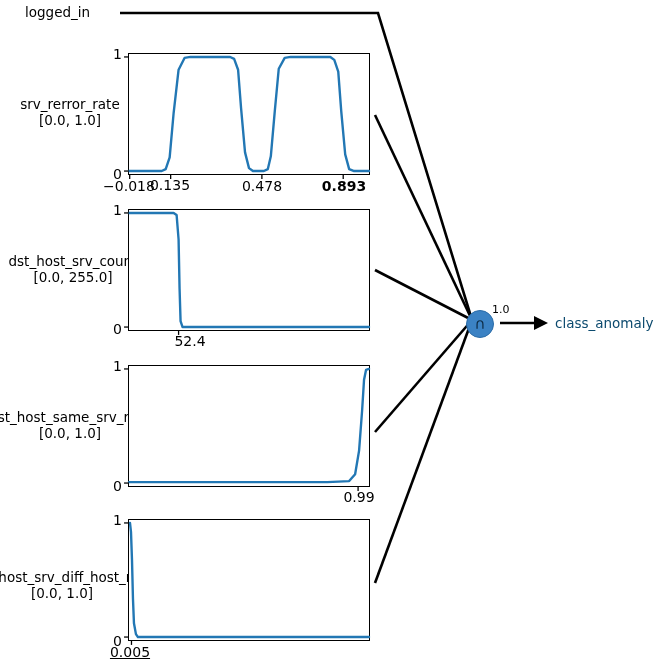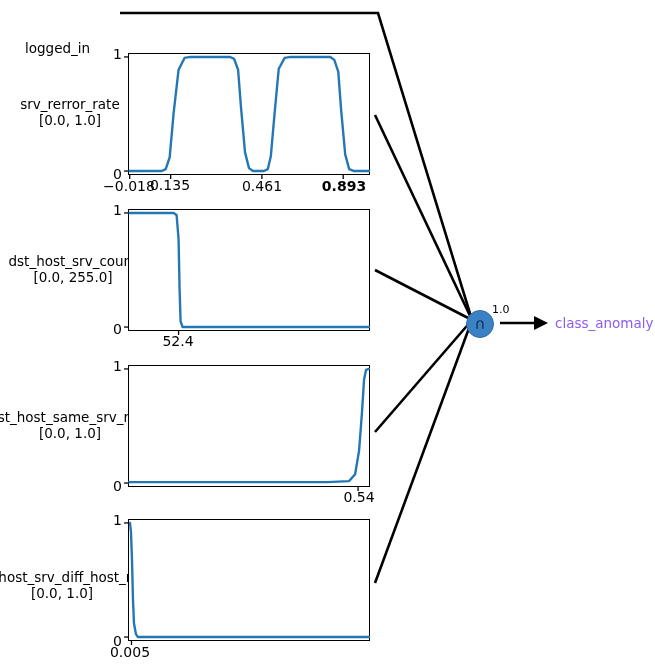--- a/index.html
+++ b/index.html
@@ -85,28 +85,27 @@
   .node-sup {
     position: absolute;
     font-size: 11px;
     color: #000;
     white-space: nowrap;
   }
   .out-label {
     position: absolute;
     font-size: 13.5px;
     white-space: nowrap;
-    color: #8b5cf6;
+    color: #0c4a6e;
   }
   .in-label {
     position: absolute;
     font-size: 13.5px;
     white-space: nowrap;
     color: #000;
-    margin-top: 36px;
   }
 </style>
 </head>
 <body>
 
 <div id="stage">
 
   <svg class="edges" viewBox="0 0 655 665">
 
     <polyline points="120,13 378,13 472,320" fill="none" stroke="#000000" stroke-width="2.6" stroke-linejoin="miter"></polyline>
@@ -145,81 +144,81 @@
         <line x1="216" y1="122" x2="216" y2="127"></line>
       </g>
       <g stroke="#000000" stroke-width="1.3">
         <line x1="0" y1="3" x2="-5" y2="3"></line>
         <line x1="0" y1="119" x2="-5" y2="119"></line>
       </g>
     </svg>
   </div>
   <div class="xtick" style="left:98px; top:179px; width:62px;">−0.018</div>
   <div class="xtick" style="left:140px; top:178px; width:60px;">0.135</div>
-  <div class="xtick" style="left:232px; top:179px; width:60px;">0.461</div>
+  <div class="xtick" style="left:232px; top:179px; width:60px;">0.478</div>
   <div class="xtick" style="left:314px; top:179px; width:60px;font-weight:bold;">0.893</div>
 
   <div class="feat-label" style="left:-12px; top:253px; width:170px;">
     <span>dst_host_srv_count</span>
     <span class="rng">[0.0, 255.0]</span>
   </div>
   <div class="ytick" style="left:100px; top:203px; width:22px;">1</div>
   <div class="ytick" style="left:100px; top:322px; width:22px;">0</div>
   <div class="plot" style="left:128px; top:209px; width:242px; height:122px;">
     <svg viewBox="0 0 242 122" preserveAspectRatio="none">
       <path d="M0,3 L45,3 L48,5 L50,30 L51,80 L52,113 L54,119 L60,119 L242,119" fill="none" stroke="#2277b4" stroke-width="2.4" stroke-linejoin="round" stroke-linecap="round"></path>
       <g stroke="#000000" stroke-width="1.3">
         <line x1="50" y1="122" x2="50" y2="127"></line>
       </g>
       <g stroke="#000000" stroke-width="1.3">
         <line x1="0" y1="3" x2="-5" y2="3"></line>
         <line x1="0" y1="119" x2="-5" y2="119"></line>
       </g>
     </svg>
   </div>
-  <div class="xtick" style="left:148px; top:334px; width:60px;">52.4</div>
+  <div class="xtick" style="left:160px; top:334px; width:60px;">52.4</div>
 
   <div class="feat-label" style="left:-30px; top:409px; width:200px;">
     <span>dst_host_same_srv_rate</span>
     <span class="rng">[0.0, 1.0]</span>
   </div>
   <div class="ytick" style="left:100px; top:359px; width:22px;">1</div>
   <div class="ytick" style="left:100px; top:479px; width:22px;">0</div>
   <div class="plot" style="left:128px; top:365px; width:242px; height:122px;">
     <svg viewBox="0 0 242 122" preserveAspectRatio="none">
       <path d="M0,118 L120,118 L200,118 L222,117 L228,110 L232,86 L235,46 L237,14 L239,4 L242,3" fill="none" stroke="#2277b4" stroke-width="2.4" stroke-linejoin="round" stroke-linecap="round"></path>
       <g stroke="#000000" stroke-width="1.3">
         <line x1="231" y1="122" x2="231" y2="127"></line>
       </g>
       <g stroke="#000000" stroke-width="1.3">
         <line x1="0" y1="3" x2="-5" y2="3"></line>
         <line x1="0" y1="119" x2="-5" y2="119"></line>
       </g>
     </svg>
   </div>
-  <div class="xtick" style="left:329px; top:490px; width:60px;">0.54</div>
+  <div class="xtick" style="left:329px; top:490px; width:60px;">0.99</div>
 
   <div class="feat-label" style="left:-48px; top:569px; width:220px;">
     <span>dst_host_srv_diff_host_rate</span>
     <span class="rng">[0.0, 1.0]</span>
   </div>
   <div class="ytick" style="left:100px; top:513px; width:22px;">1</div>
   <div class="ytick" style="left:100px; top:634px; width:22px;">0</div>
   <div class="plot" style="left:128px; top:519px; width:242px; height:122px;">
     <svg viewBox="0 0 242 122" preserveAspectRatio="none">
       <path d="M1,3 L2,12 L3,40 L4,80 L5,105 L7,116 L9,119 L14,119 L60,119 L242,119" fill="none" stroke="#2277b4" stroke-width="2.4" stroke-linejoin="round" stroke-linecap="round"></path>
       <g stroke="#000000" stroke-width="1.3">
         <line x1="2.5" y1="122" x2="2.5" y2="127"></line>
       </g>
       <g stroke="#000000" stroke-width="1.3">
         <line x1="0" y1="3" x2="-5" y2="3"></line>
         <line x1="0" y1="119" x2="-5" y2="119"></line>
       </g>
     </svg>
   </div>
-  <div class="xtick" style="left:100px; top:645px; width:60px;">0.005</div>
+  <div class="xtick" style="left:100px; top:645px; width:60px;text-decoration:underline;">0.005</div>
 
   <div class="node" style="left:466px; top:310px; width:26px; height:26px;">∩</div>
   <div class="node-sup" style="left:492px; top:303px;">1.0</div>
 
   <div class="out-label" style="left:555px; top:315px;">class_anomaly</div>
 
 </div>
 
 </body></html>

